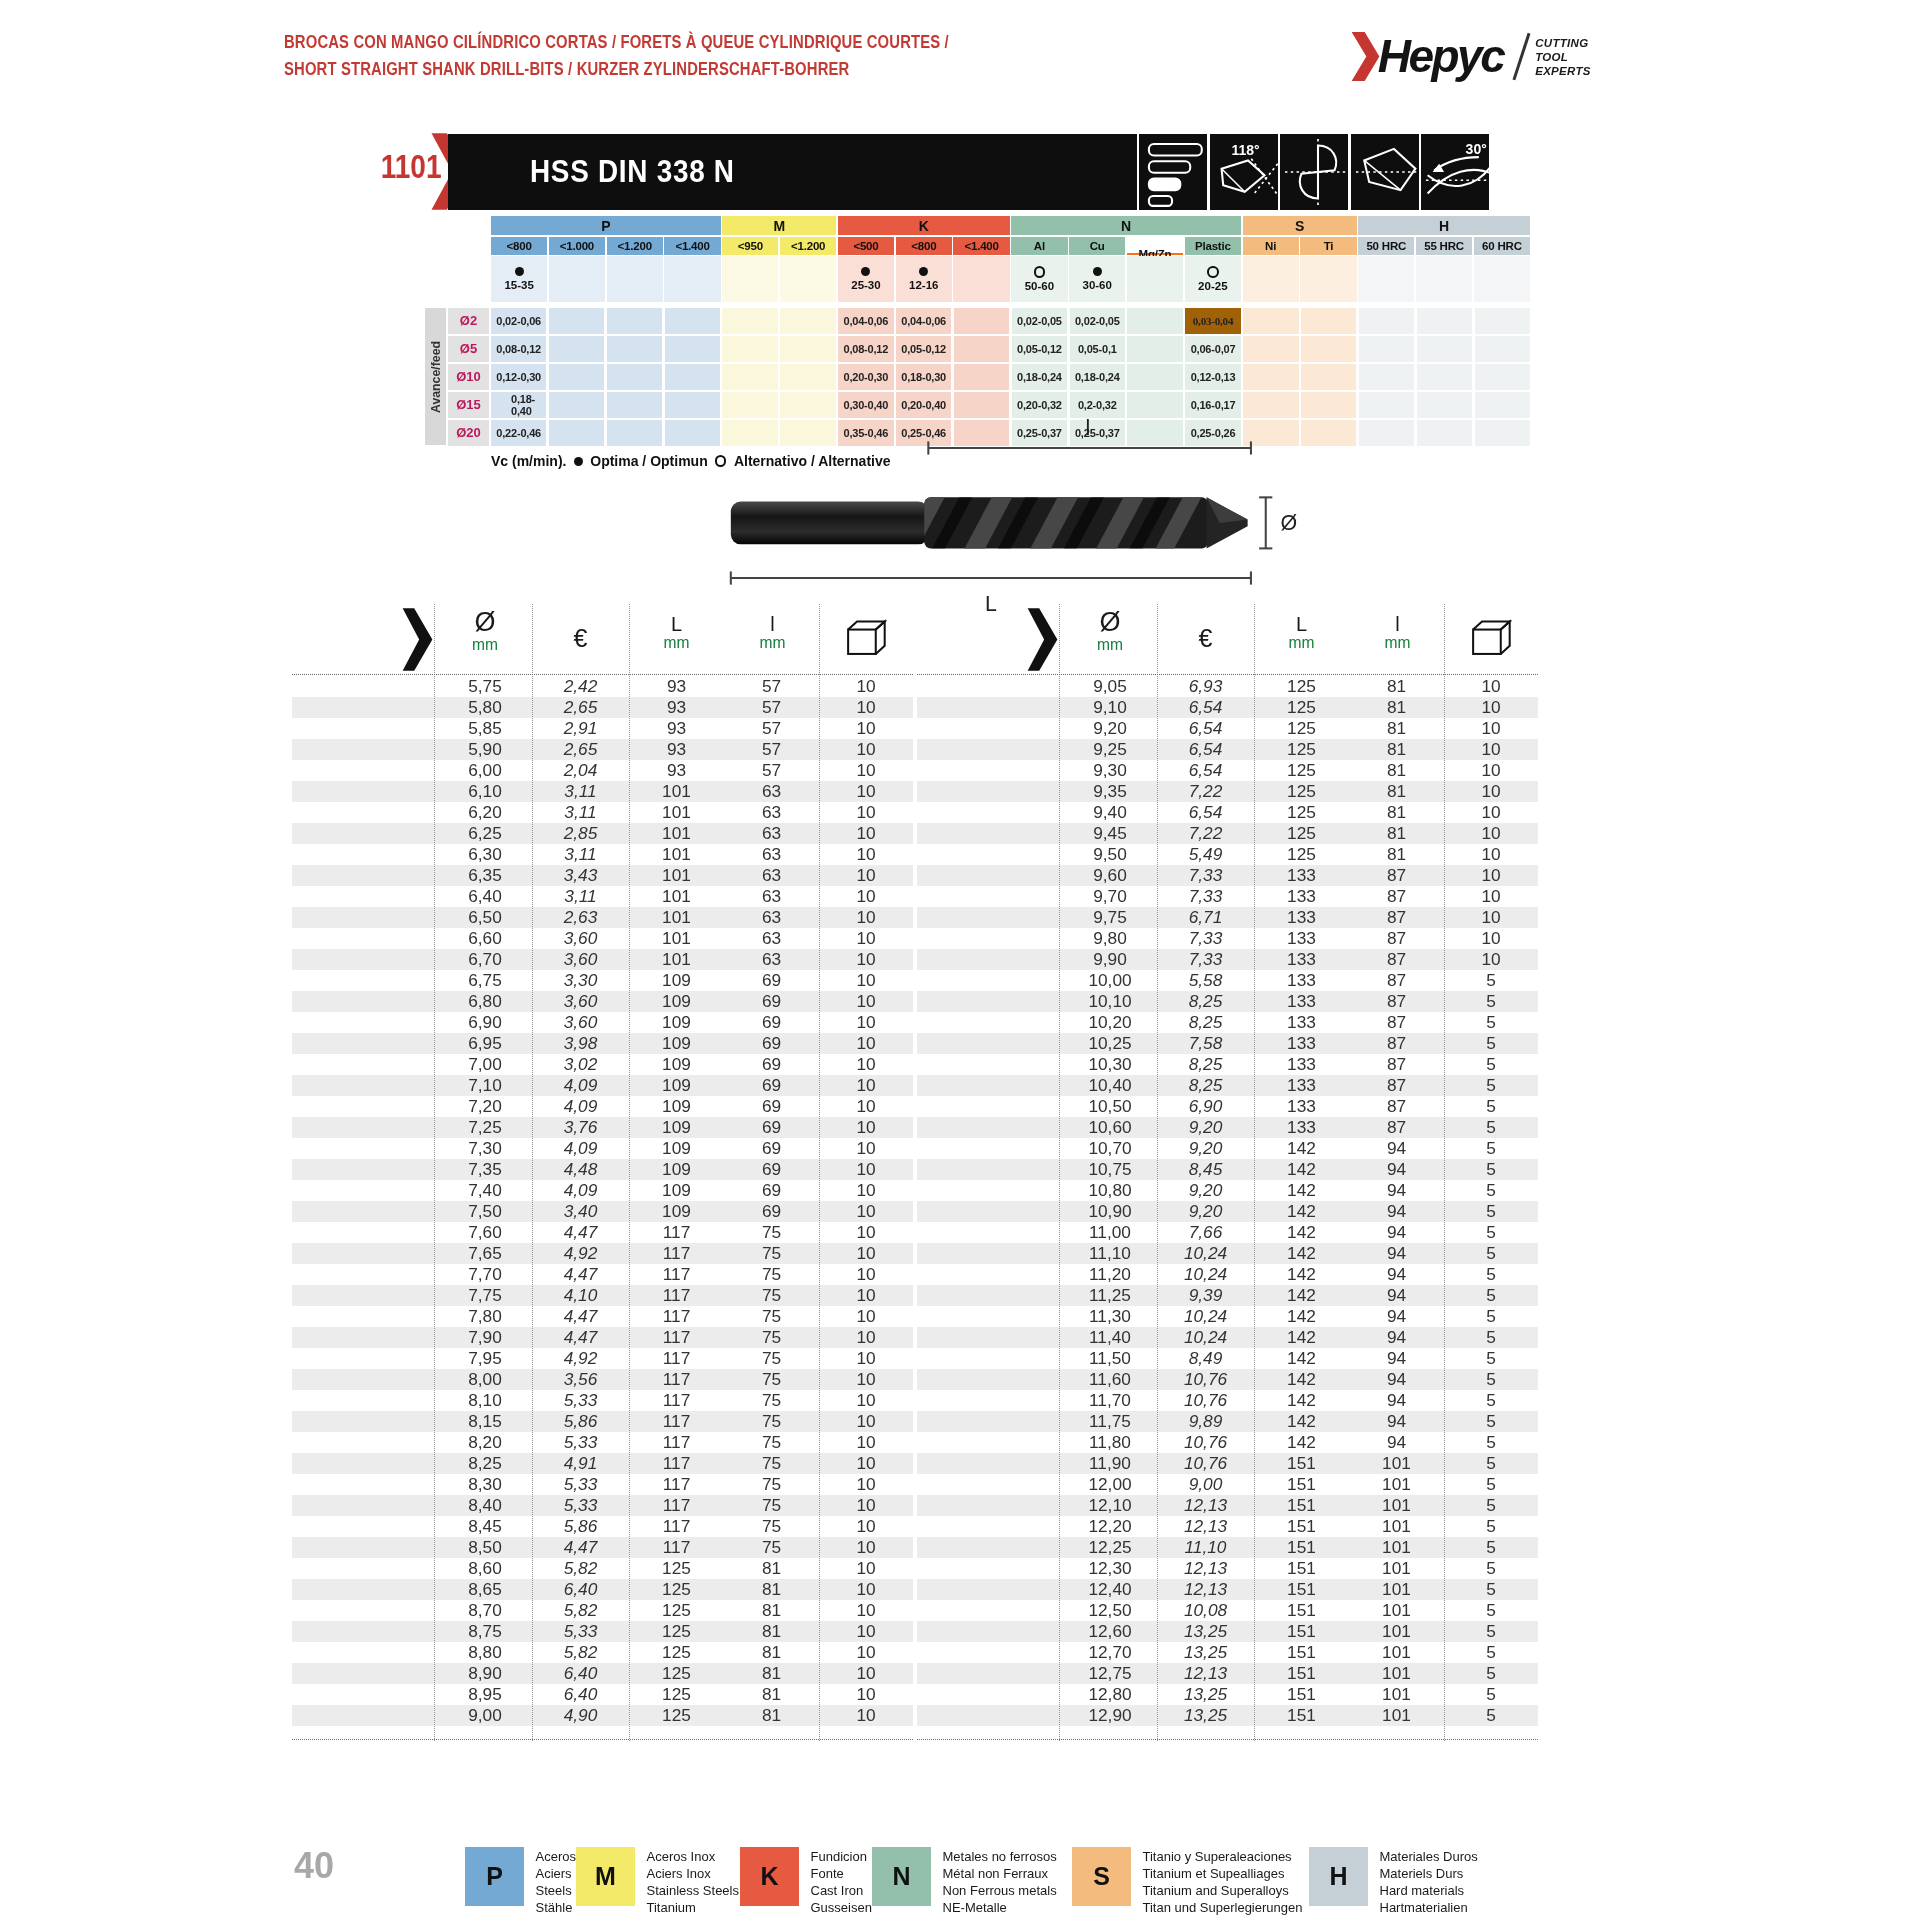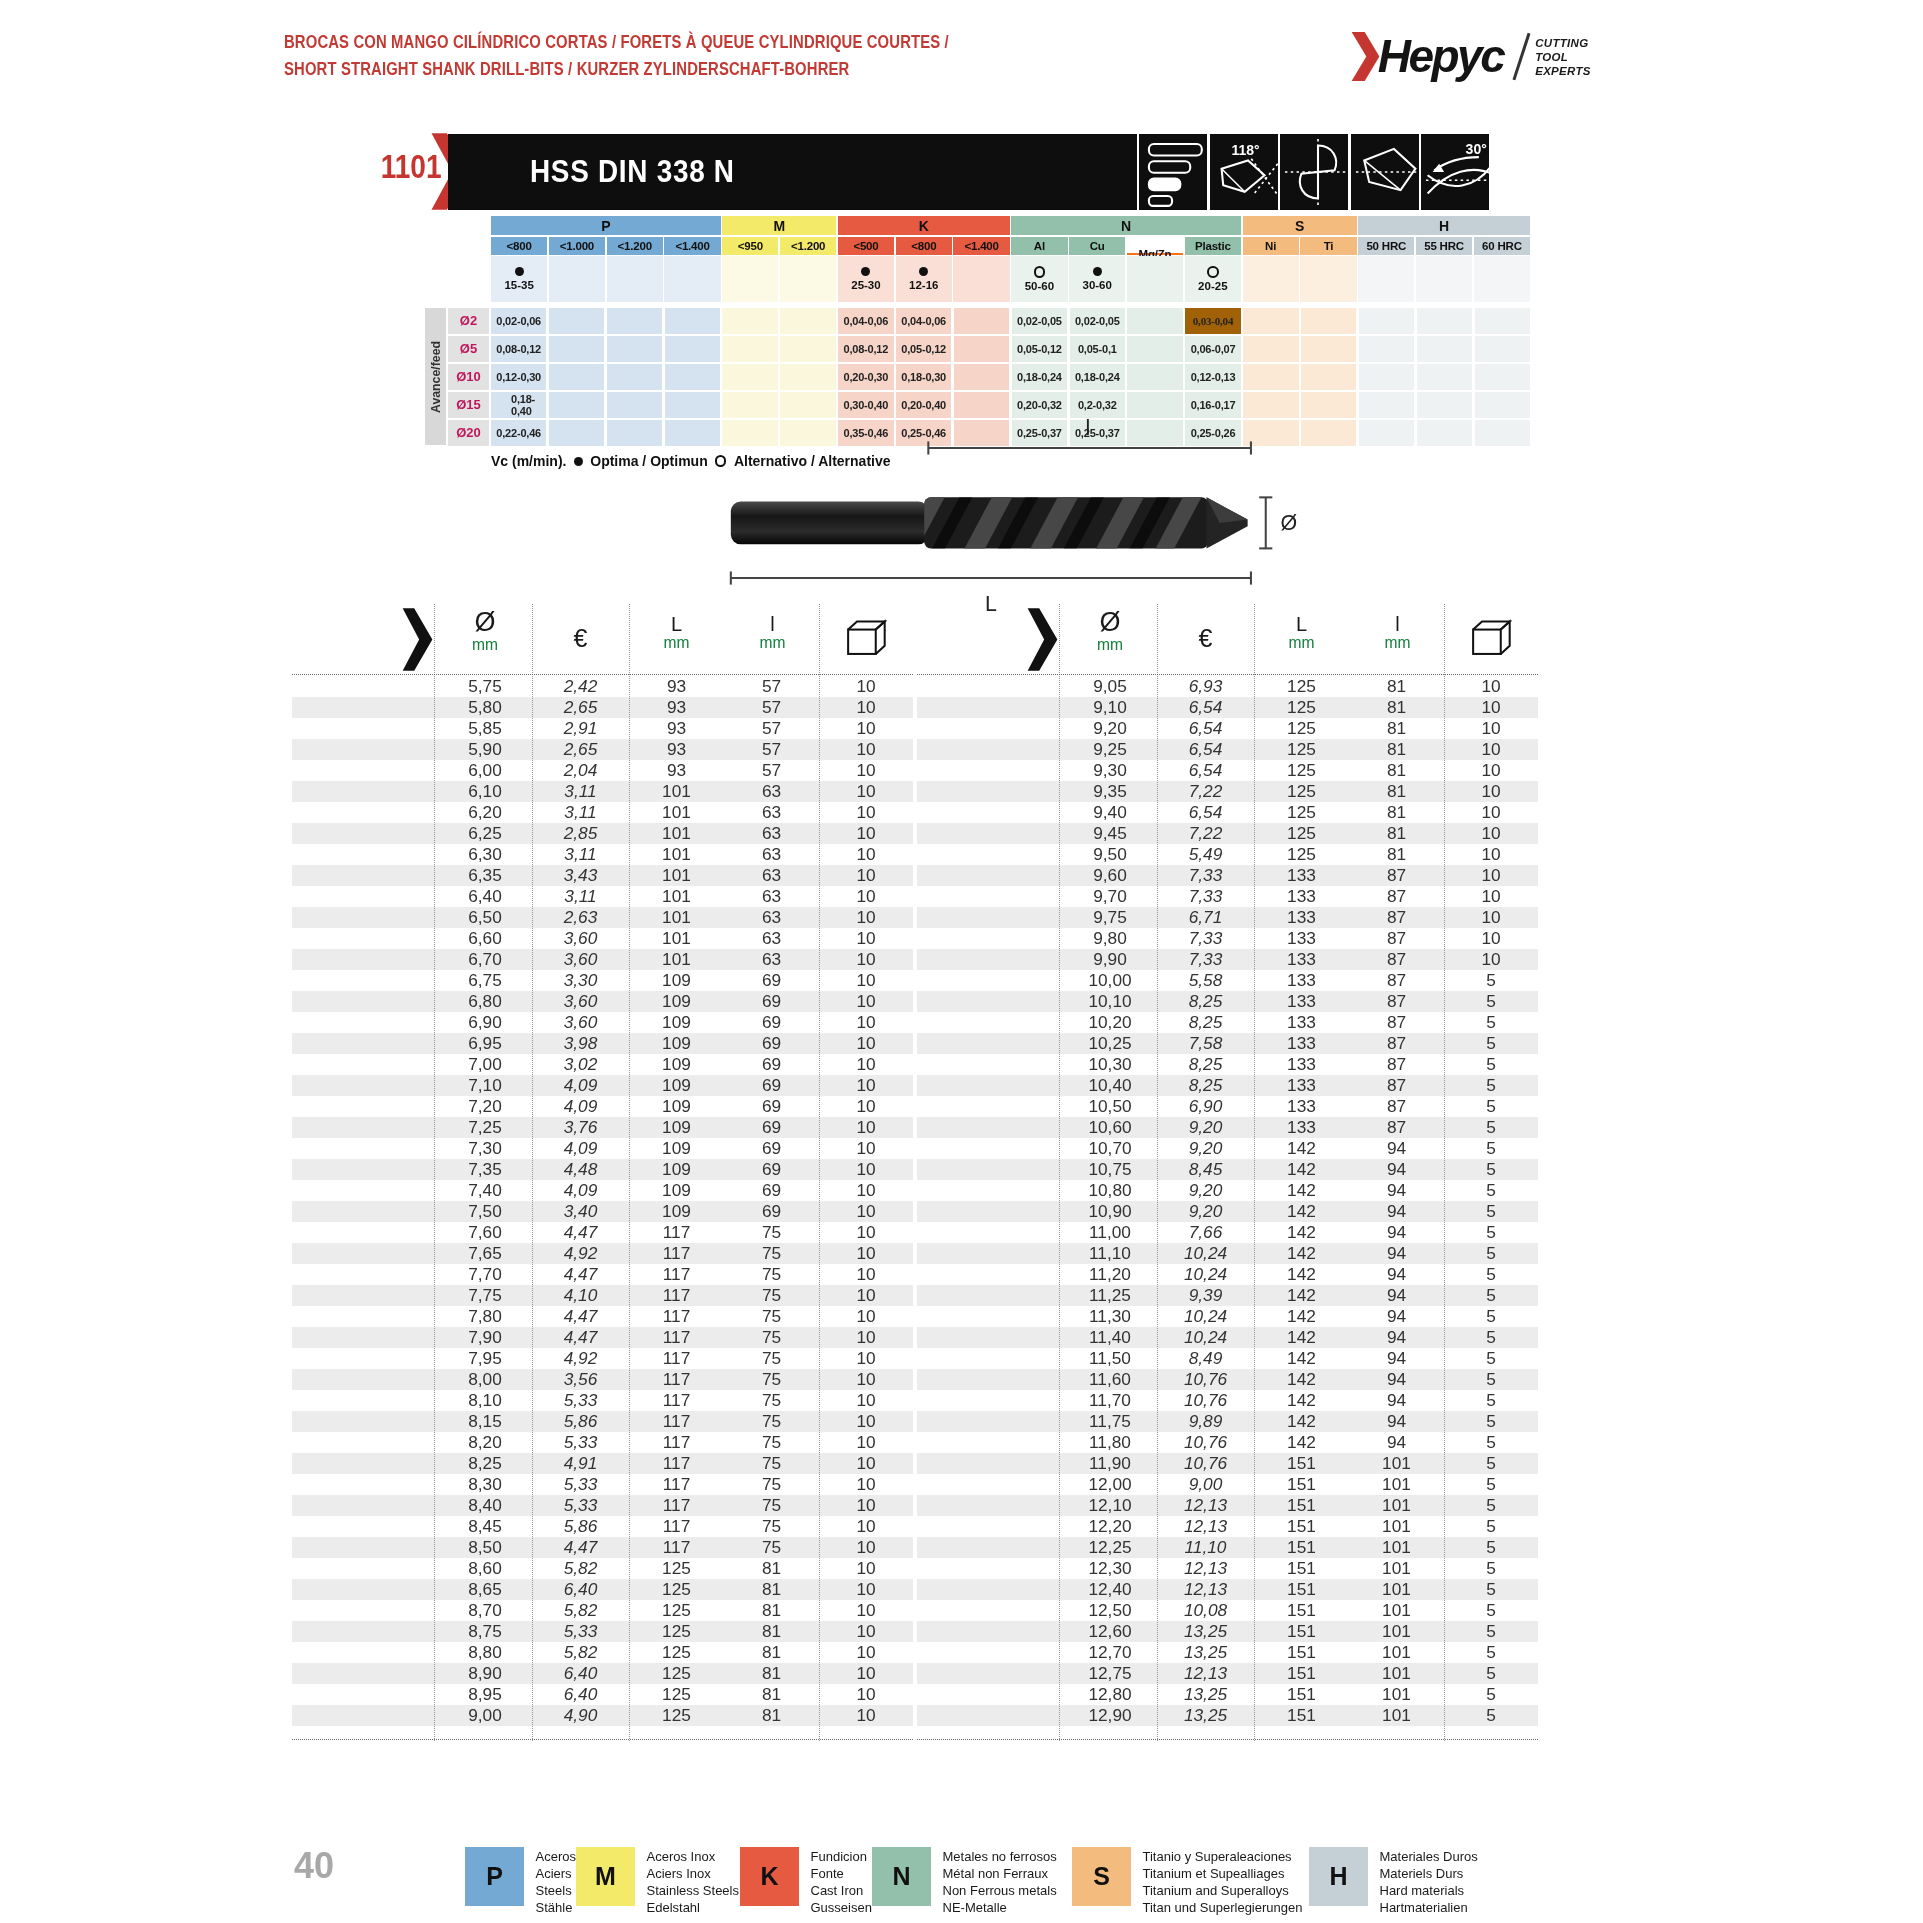--- a/index.html
+++ b/index.html
@@ -1188,21 +1188,21 @@
           <div>Steels</div>
           <div>Stähle</div>
         </div>
       </div>
       <div class="litem" style="left: 576px;">
         <div class="lsq" style="background: rgb(244, 234, 106);">M</div>
         <div class="ltxt">
           <div>Aceros Inox</div>
           <div>Aciers Inox</div>
           <div>Stainless Steels</div>
-          <div>Edelstahl</div>
+          <div>Titanium</div>
         </div>
       </div>
       <div class="litem" style="left: 740px;">
         <div class="lsq" style="background: rgb(229, 90, 65);">K</div>
         <div class="ltxt">
           <div>Fundicion</div>
           <div>Fonte</div>
           <div>Cast Iron</div>
           <div>Gusseisen</div>
         </div>

